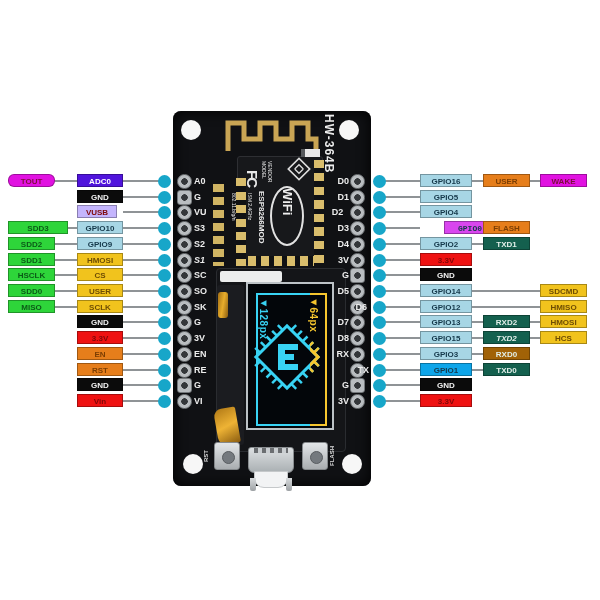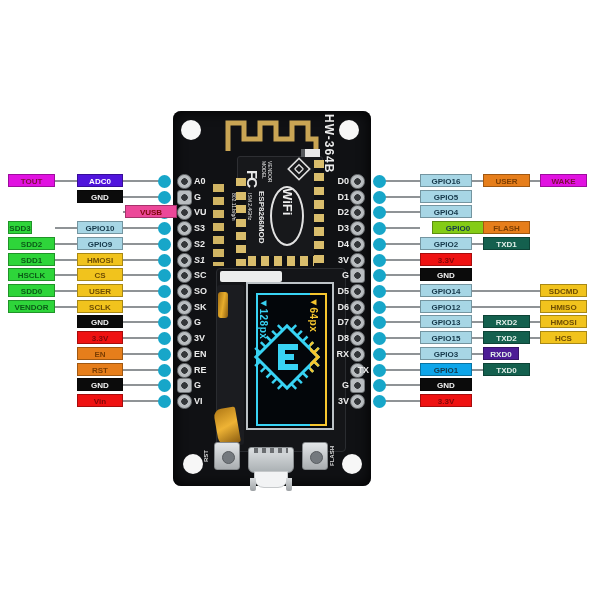--- a/index.html
+++ b/index.html
@@ -135,21 +135,21 @@
   <div class="btnlabel" style="left:200px;top:453px;">RST</div>
   <div class="btn" style="left:302px;top:442px;"></div>
   <div class="btnlabel" style="left:322px;top:453px;">FLASH</div>
 
   <div class="abs" style="left:248px;top:447px;width:46px;height:26px;background:linear-gradient(#dde0e2,#aab0b3);border:1px solid #8a8e91;border-radius:3px 3px 6px 6px;box-sizing:border-box;"></div>
   <div class="abs" style="left:254px;top:448px;width:34px;height:5px;background:repeating-linear-gradient(90deg,#6b6e71 0 4px,#caced1 4px 8px);"></div>
   <div class="abs" style="left:254px;top:471px;width:34px;height:17px;background:#f2f3f4;border:1px solid #c5c8ca;border-radius:0 0 10px 10px;box-sizing:border-box;"></div>
   <div class="abs" style="left:250px;top:478px;width:6px;height:13px;background:linear-gradient(#d7dadc,#9ea2a5);border-radius:0 0 2px 2px;"></div>
   <div class="abs" style="left:286px;top:478px;width:6px;height:13px;background:linear-gradient(#d7dadc,#9ea2a5);border-radius:0 0 2px 2px;"></div>
 
-<div class="labelbox" style="left: 8px; top: 174px; width: 47px; background: rgb(225, 18, 225); color: rgb(124, 15, 58);">TOUT</div>
+<div class="labelbox" style="left: 8px; top: 174px; width: 47px; background: rgb(225, 18, 225); color: rgb(124, 15, 58); border-radius: 6px;">TOUT</div>
     <div class="labelbox" style="left: 77px; top: 174px; width: 46px; background: rgb(80, 20, 220); color: rgb(255, 255, 255);">ADC0</div>
     <div class="wire" style="left: 55px; top: 180px; width: 22px;"></div>
     <div class="wire" style="left: 123px; top: 180px; width: 41px;"></div>
     <div class="dot" style="left: 157.5px; top: 174.5px;"></div>
     <div class="hole" style="left: 176.5px; top: 173.5px; border-radius: 50%;"></div>
     <div class="pinlabel" style="left: 194px; top: 175px; width: 30px; text-align: left;">A0</div>
     <div class="dot" style="left: 372.5px; top: 174.5px;"></div>
     <div class="wire" style="left: 379px; top: 180px; width: 41px;"></div>
     <div class="wire" style="left: 472px; top: 180px; width: 11px;"></div>
     <div class="wire" style="left: 530px; top: 180px; width: 10px;"></div>
@@ -161,41 +161,41 @@
     <div class="labelbox" style="left: 77px; top: 190px; width: 46px; background: rgb(11, 11, 11); color: rgb(242, 242, 242);">GND</div>
     <div class="wire" style="left: 123px; top: 196px; width: 41px;"></div>
     <div class="dot" style="left: 157.5px; top: 190.5px;"></div>
     <div class="hole" style="left: 176.5px; top: 189.5px; border-radius: 3px;"></div>
     <div class="pinlabel" style="left: 194px; top: 191px; width: 30px; text-align: left;">G</div>
     <div class="dot" style="left: 372.5px; top: 190.5px;"></div>
     <div class="wire" style="left: 379px; top: 196px; width: 41px;"></div>
     <div class="labelbox" style="left: 420px; top: 190px; width: 52px; background: rgb(167, 214, 229); color: rgb(21, 56, 74);">GPIO5</div>
     <div class="hole" style="left: 349.5px; top: 189.5px; border-radius: 50%;"></div>
     <div class="pinlabel" style="left: 326px; top: 191px; width: 23px; text-align: right;">D1</div>
-    <div class="labelbox" style="left: 77px; top: 205px; width: 52px; background: #ec4899; color: rgb(126, 8, 8); margin-left: 48px;">VUSB</div>
+    <div class="labelbox" style="left: 77px; top: 205px; width: 40px; background: #c4b5fd; color: rgb(126, 8, 8);">VUSB</div>
     <div class="wire" style="left: 123px; top: 211px; width: 41px;"></div>
     <div class="dot" style="left: 157.5px; top: 205.5px;"></div>
     <div class="hole" style="left: 176.5px; top: 204.5px; border-radius: 50%;"></div>
     <div class="pinlabel" style="left: 194px; top: 206px; width: 30px; text-align: left;">VU</div>
     <div class="dot" style="left: 372.5px; top: 205.5px;"></div>
     <div class="wire" style="left: 379px; top: 211px; width: 41px;"></div>
     <div class="labelbox" style="left: 420px; top: 205px; width: 52px; background: rgb(167, 214, 229); color: rgb(21, 56, 74);">GPIO4</div>
     <div class="hole" style="left: 349.5px; top: 204.5px; border-radius: 50%;"></div>
-    <div class="pinlabel" style="left: 326px; top: 206px; width: 23px; text-align: right;">D2</div>
-    <div class="labelbox" style="left: 8px; top: 221px; width: 24px; background: rgb(46, 213, 58); color: rgb(11, 90, 23);">SDD3</div>
+    <div class="pinlabel" style="left: 326px; top: 206px; width: 23px; text-align: center;">D2</div>
+    <div class="labelbox" style="left: 8px; top: 221px; width: 60px; background: rgb(46, 213, 58); color: rgb(11, 90, 23);">SDD3</div>
     <div class="labelbox" style="left: 77px; top: 221px; width: 46px; background: rgb(167, 214, 229); color: rgb(21, 56, 74);">GPIO10</div>
     <div class="wire" style="left: 55px; top: 227px; width: 22px;"></div>
     <div class="wire" style="left: 123px; top: 227px; width: 41px;"></div>
     <div class="dot" style="left: 157.5px; top: 221.5px;"></div>
     <div class="hole" style="left: 176.5px; top: 220.5px; border-radius: 50%;"></div>
     <div class="pinlabel" style="left: 194px; top: 222px; width: 30px; text-align: left;">S3</div>
     <div class="dot" style="left: 372.5px; top: 221.5px;"></div>
     <div class="wire" style="left: 379px; top: 227px; width: 41px;"></div>
     <div class="wire" style="left: 472px; top: 227px; width: 11px;"></div>
-    <div class="labelbox" style="left: 432px; top: 221px; width: 52px; background: #84cc16; color: rgb(21, 56, 74);">GPIO0</div>
+    <div class="labelbox" style="left: 444px; top: 221px; width: 52px; background: #d946ef; color: rgb(21, 56, 74); font-family: Liberation Mono, monospace;">GPIO0</div>
     <div class="labelbox" style="left: 483px; top: 221px; width: 47px; background: rgb(230, 126, 27); color: rgb(124, 62, 3);">FLASH</div>
     <div class="hole" style="left: 349.5px; top: 220.5px; border-radius: 50%;"></div>
     <div class="pinlabel" style="left: 326px; top: 222px; width: 23px; text-align: right;">D3</div>
     <div class="labelbox" style="left: 8px; top: 237px; width: 47px; background: rgb(46, 213, 58); color: rgb(11, 90, 23);">SDD2</div>
     <div class="labelbox" style="left: 77px; top: 237px; width: 46px; background: rgb(167, 214, 229); color: rgb(21, 56, 74);">GPIO9</div>
     <div class="wire" style="left: 55px; top: 243px; width: 22px;"></div>
     <div class="wire" style="left: 123px; top: 243px; width: 41px;"></div>
     <div class="dot" style="left: 157.5px; top: 237.5px;"></div>
     <div class="hole" style="left: 176.5px; top: 236.5px; border-radius: 50%;"></div>
     <div class="pinlabel" style="left: 194px; top: 238px; width: 30px; text-align: left;">S2</div>
@@ -237,34 +237,34 @@
     <div class="dot" style="left: 157.5px; top: 284.5px;"></div>
     <div class="hole" style="left: 176.5px; top: 283.5px; border-radius: 50%;"></div>
     <div class="pinlabel" style="left: 194px; top: 285px; width: 30px; text-align: left;">SO</div>
     <div class="dot" style="left: 372.5px; top: 284.5px;"></div>
     <div class="wire" style="left: 379px; top: 290px; width: 41px;"></div>
     <div class="wire" style="left: 472px; top: 290px; width: 68px;"></div>
     <div class="labelbox" style="left: 420px; top: 284px; width: 52px; background: rgb(167, 214, 229); color: rgb(21, 56, 74);">GPIO14</div>
     <div class="labelbox" style="left: 540px; top: 284px; width: 47px; background: rgb(241, 195, 29); color: rgb(110, 77, 4);">SDCMD</div>
     <div class="hole" style="left: 349.5px; top: 283.5px; border-radius: 50%;"></div>
     <div class="pinlabel" style="left: 326px; top: 285px; width: 23px; text-align: right;">D5</div>
-    <div class="labelbox" style="left: 8px; top: 300px; width: 47px; background: rgb(46, 213, 58); color: rgb(11, 90, 23);">VENDOR</div>
+    <div class="labelbox" style="left: 8px; top: 300px; width: 47px; background: rgb(46, 213, 58); color: rgb(11, 90, 23);">MISO</div>
     <div class="labelbox" style="left: 77px; top: 300px; width: 46px; background: rgb(241, 195, 29); color: rgb(110, 77, 4);">SCLK</div>
     <div class="wire" style="left: 55px; top: 306px; width: 22px;"></div>
     <div class="wire" style="left: 123px; top: 306px; width: 41px;"></div>
     <div class="dot" style="left: 157.5px; top: 300.5px;"></div>
     <div class="hole" style="left: 176.5px; top: 299.5px; border-radius: 50%;"></div>
     <div class="pinlabel" style="left: 194px; top: 301px; width: 30px; text-align: left;">SK</div>
     <div class="dot" style="left: 372.5px; top: 300.5px;"></div>
     <div class="wire" style="left: 379px; top: 306px; width: 41px;"></div>
     <div class="wire" style="left: 472px; top: 306px; width: 68px;"></div>
     <div class="labelbox" style="left: 420px; top: 300px; width: 52px; background: rgb(167, 214, 229); color: rgb(21, 56, 74);">GPIO12</div>
     <div class="labelbox" style="left: 540px; top: 300px; width: 47px; background: rgb(241, 195, 29); color: rgb(110, 77, 4);">HMISO</div>
     <div class="hole" style="left: 349.5px; top: 299.5px; border-radius: 50%;"></div>
-    <div class="pinlabel" style="left: 326px; top: 301px; width: 23px; text-align: right;">D6</div>
+    <div class="pinlabel" style="left: 326px; top: 301px; width: 41px; text-align: right;">D6</div>
     <div class="labelbox" style="left: 77px; top: 315px; width: 46px; background: rgb(11, 11, 11); color: rgb(242, 242, 242);">GND</div>
     <div class="wire" style="left: 123px; top: 321px; width: 41px;"></div>
     <div class="dot" style="left: 157.5px; top: 315.5px;"></div>
     <div class="hole" style="left: 176.5px; top: 314.5px; border-radius: 50%;"></div>
     <div class="pinlabel" style="left: 194px; top: 316px; width: 30px; text-align: left;">G</div>
     <div class="dot" style="left: 372.5px; top: 315.5px;"></div>
     <div class="wire" style="left: 379px; top: 321px; width: 41px;"></div>
     <div class="wire" style="left: 472px; top: 321px; width: 11px;"></div>
     <div class="wire" style="left: 530px; top: 321px; width: 10px;"></div>
     <div class="labelbox" style="left: 420px; top: 315px; width: 52px; background: rgb(167, 214, 229); color: rgb(21, 56, 74);">GPIO13</div>
@@ -275,34 +275,34 @@
     <div class="labelbox" style="left: 77px; top: 331px; width: 46px; background: rgb(239, 18, 18); color: rgb(126, 8, 8);">3.3V</div>
     <div class="wire" style="left: 123px; top: 337px; width: 41px;"></div>
     <div class="dot" style="left: 157.5px; top: 331.5px;"></div>
     <div class="hole" style="left: 176.5px; top: 330.5px; border-radius: 50%;"></div>
     <div class="pinlabel" style="left: 194px; top: 332px; width: 30px; text-align: left;">3V</div>
     <div class="dot" style="left: 372.5px; top: 331.5px;"></div>
     <div class="wire" style="left: 379px; top: 337px; width: 41px;"></div>
     <div class="wire" style="left: 472px; top: 337px; width: 11px;"></div>
     <div class="wire" style="left: 530px; top: 337px; width: 10px;"></div>
     <div class="labelbox" style="left: 420px; top: 331px; width: 52px; background: rgb(167, 214, 229); color: rgb(21, 56, 74);">GPIO15</div>
-    <div class="labelbox" style="left: 483px; top: 331px; width: 47px; background: rgb(20, 96, 78); color: rgb(226, 239, 233);">TXD2</div>
+    <div class="labelbox" style="left: 483px; top: 331px; width: 47px; background: rgb(20, 96, 78); color: rgb(226, 239, 233); font-style: italic;">TXD2</div>
     <div class="labelbox" style="left: 540px; top: 331px; width: 47px; background: rgb(241, 195, 29); color: rgb(110, 77, 4);">HCS</div>
     <div class="hole" style="left: 349.5px; top: 330.5px; border-radius: 50%;"></div>
     <div class="pinlabel" style="left: 326px; top: 332px; width: 23px; text-align: right;">D8</div>
     <div class="labelbox" style="left: 77px; top: 347px; width: 46px; background: rgb(230, 126, 27); color: rgb(124, 62, 3);">EN</div>
     <div class="wire" style="left: 123px; top: 353px; width: 41px;"></div>
     <div class="dot" style="left: 157.5px; top: 347.5px;"></div>
     <div class="hole" style="left: 176.5px; top: 346.5px; border-radius: 50%;"></div>
     <div class="pinlabel" style="left: 194px; top: 348px; width: 30px; text-align: left;">EN</div>
     <div class="dot" style="left: 372.5px; top: 347.5px;"></div>
     <div class="wire" style="left: 379px; top: 353px; width: 41px;"></div>
     <div class="wire" style="left: 472px; top: 353px; width: 11px;"></div>
     <div class="labelbox" style="left: 420px; top: 347px; width: 52px; background: rgb(167, 214, 229); color: rgb(21, 56, 74);">GPIO3</div>
-    <div class="labelbox" style="left: 483px; top: 347px; width: 36px; background: #4c1d95; color: rgb(226, 239, 233);">RXD0</div>
+    <div class="labelbox" style="left: 483px; top: 347px; width: 47px; background: #a16207; color: rgb(226, 239, 233);">RXD0</div>
     <div class="hole" style="left: 349.5px; top: 346.5px; border-radius: 50%;"></div>
     <div class="pinlabel" style="left: 326px; top: 348px; width: 23px; text-align: right;">RX</div>
     <div class="labelbox" style="left: 77px; top: 363px; width: 46px; background: rgb(230, 126, 27); color: rgb(124, 62, 3);">RST</div>
     <div class="wire" style="left: 123px; top: 369px; width: 41px;"></div>
     <div class="dot" style="left: 157.5px; top: 363.5px;"></div>
     <div class="hole" style="left: 176.5px; top: 362.5px; border-radius: 50%;"></div>
     <div class="pinlabel" style="left: 194px; top: 364px; width: 30px; text-align: left;">RE</div>
     <div class="dot" style="left: 372.5px; top: 363.5px;"></div>
     <div class="wire" style="left: 379px; top: 369px; width: 41px;"></div>
     <div class="wire" style="left: 472px; top: 369px; width: 11px;"></div>

